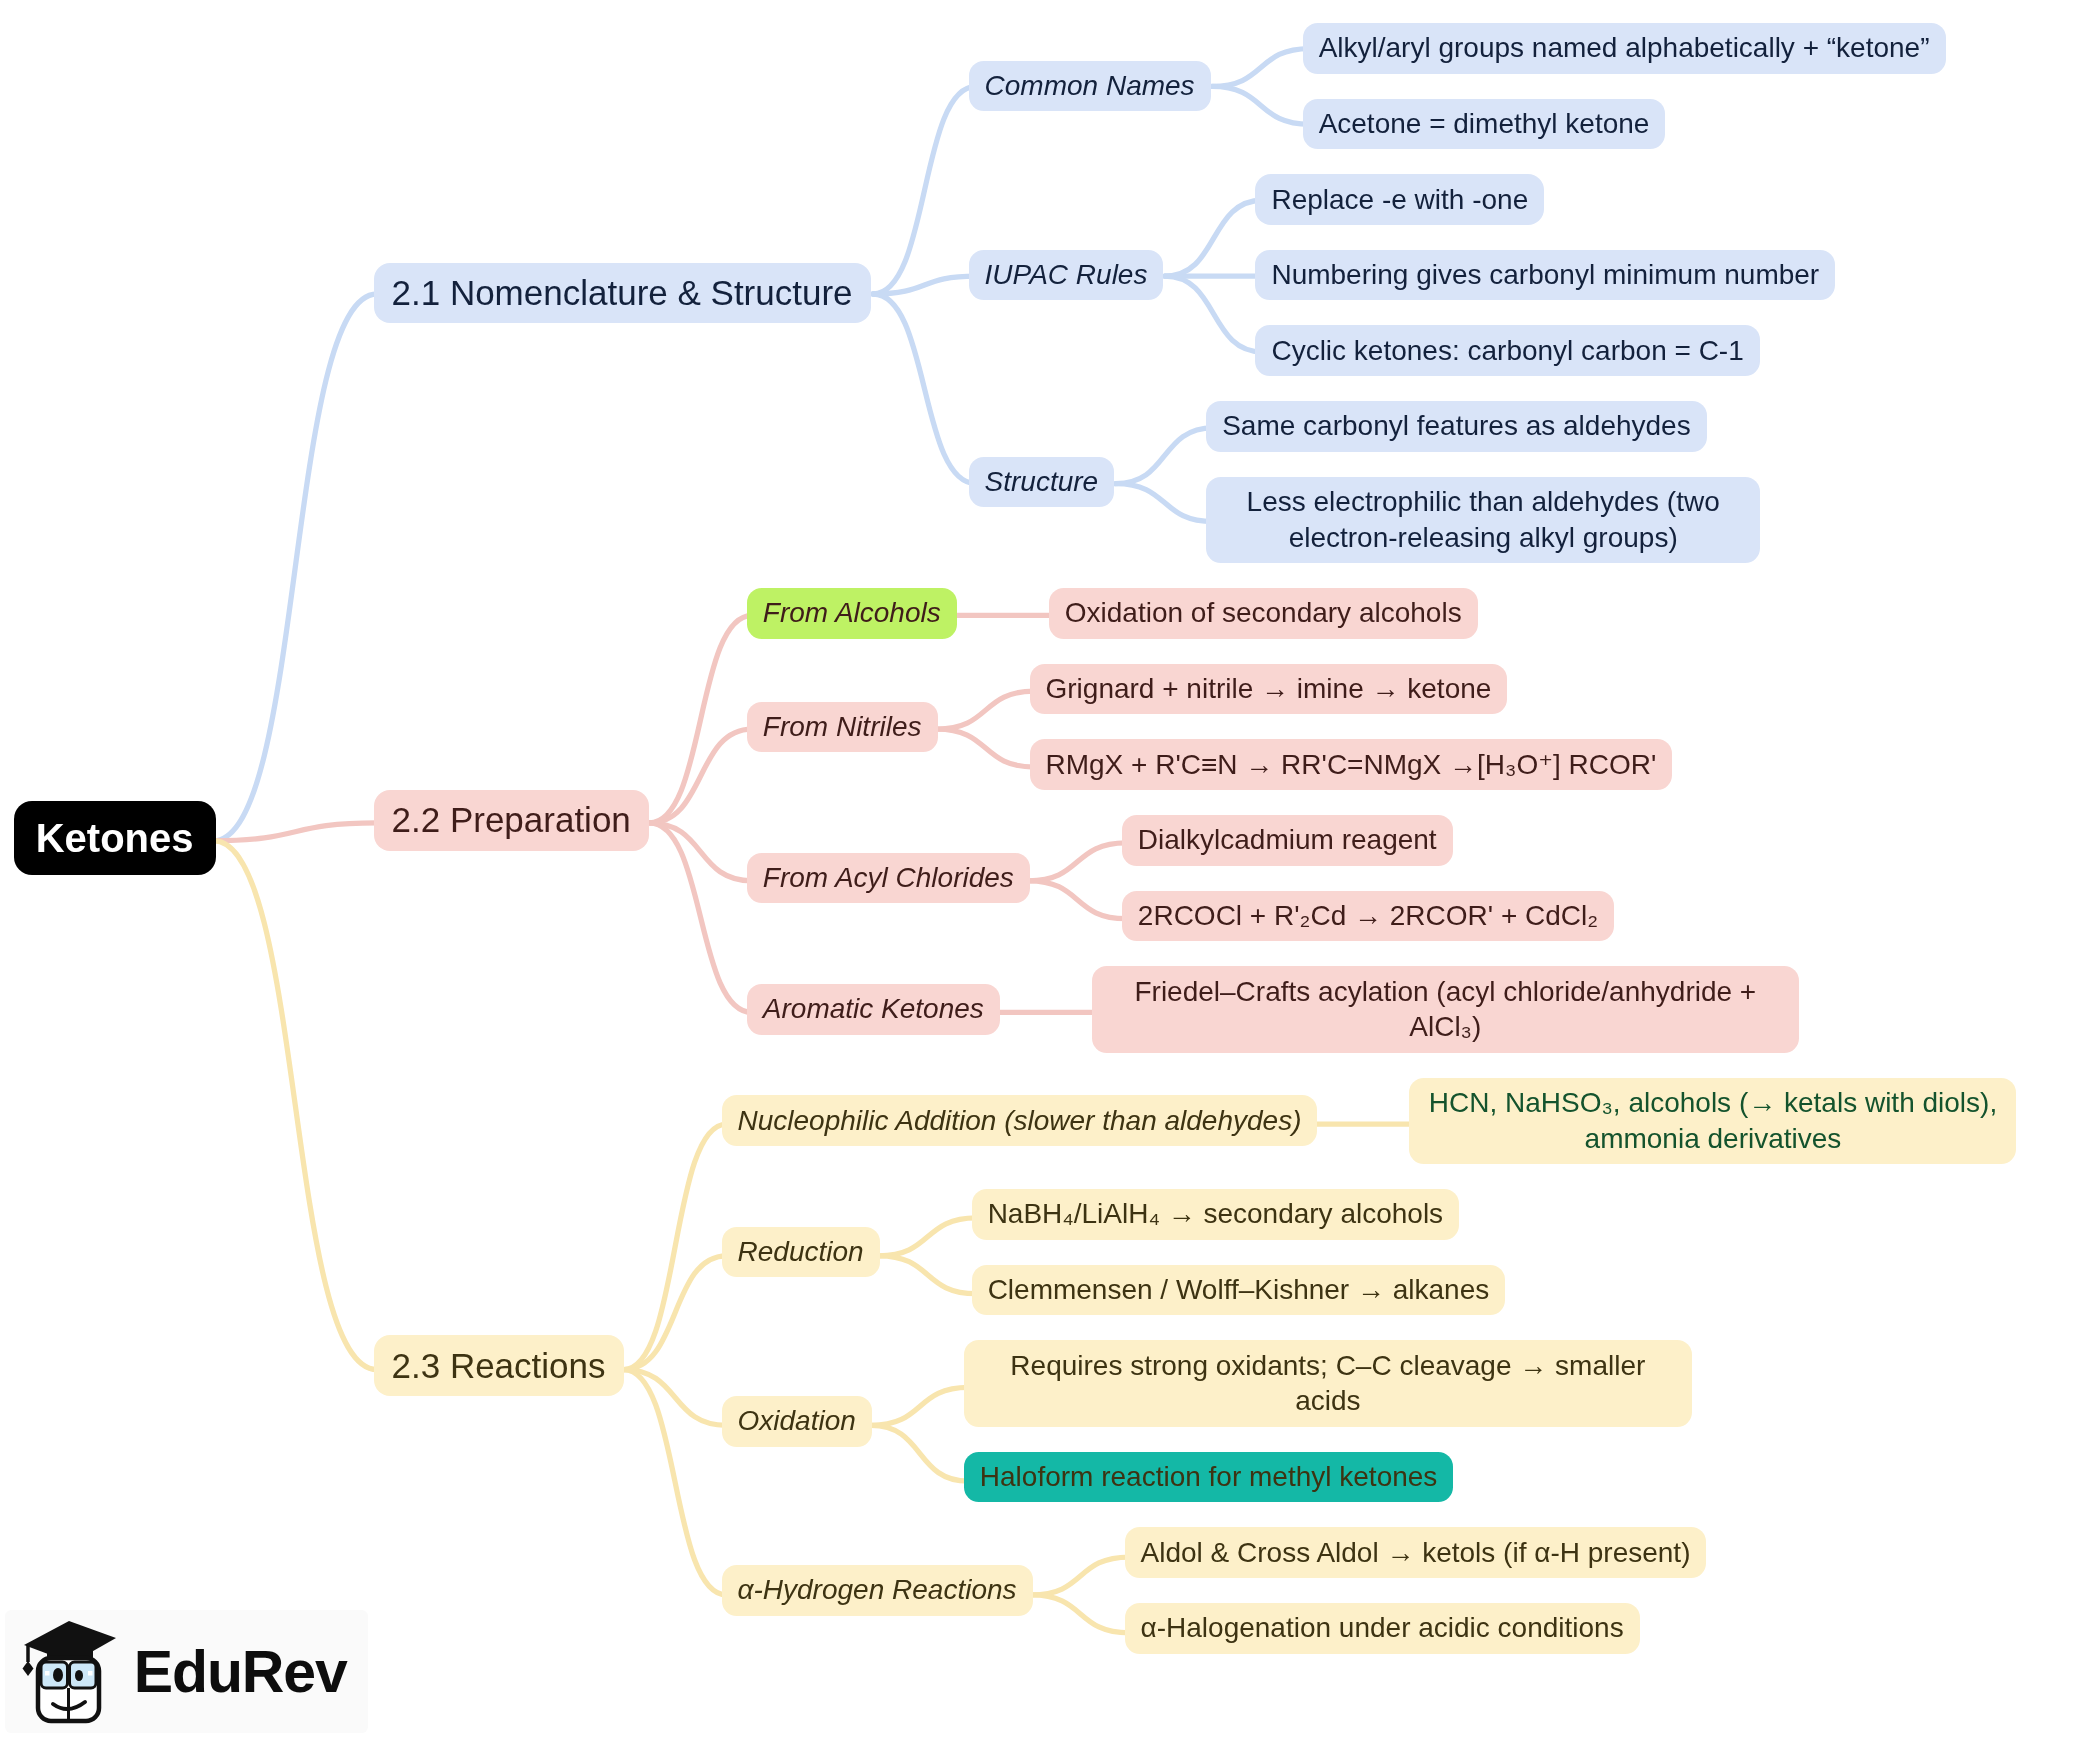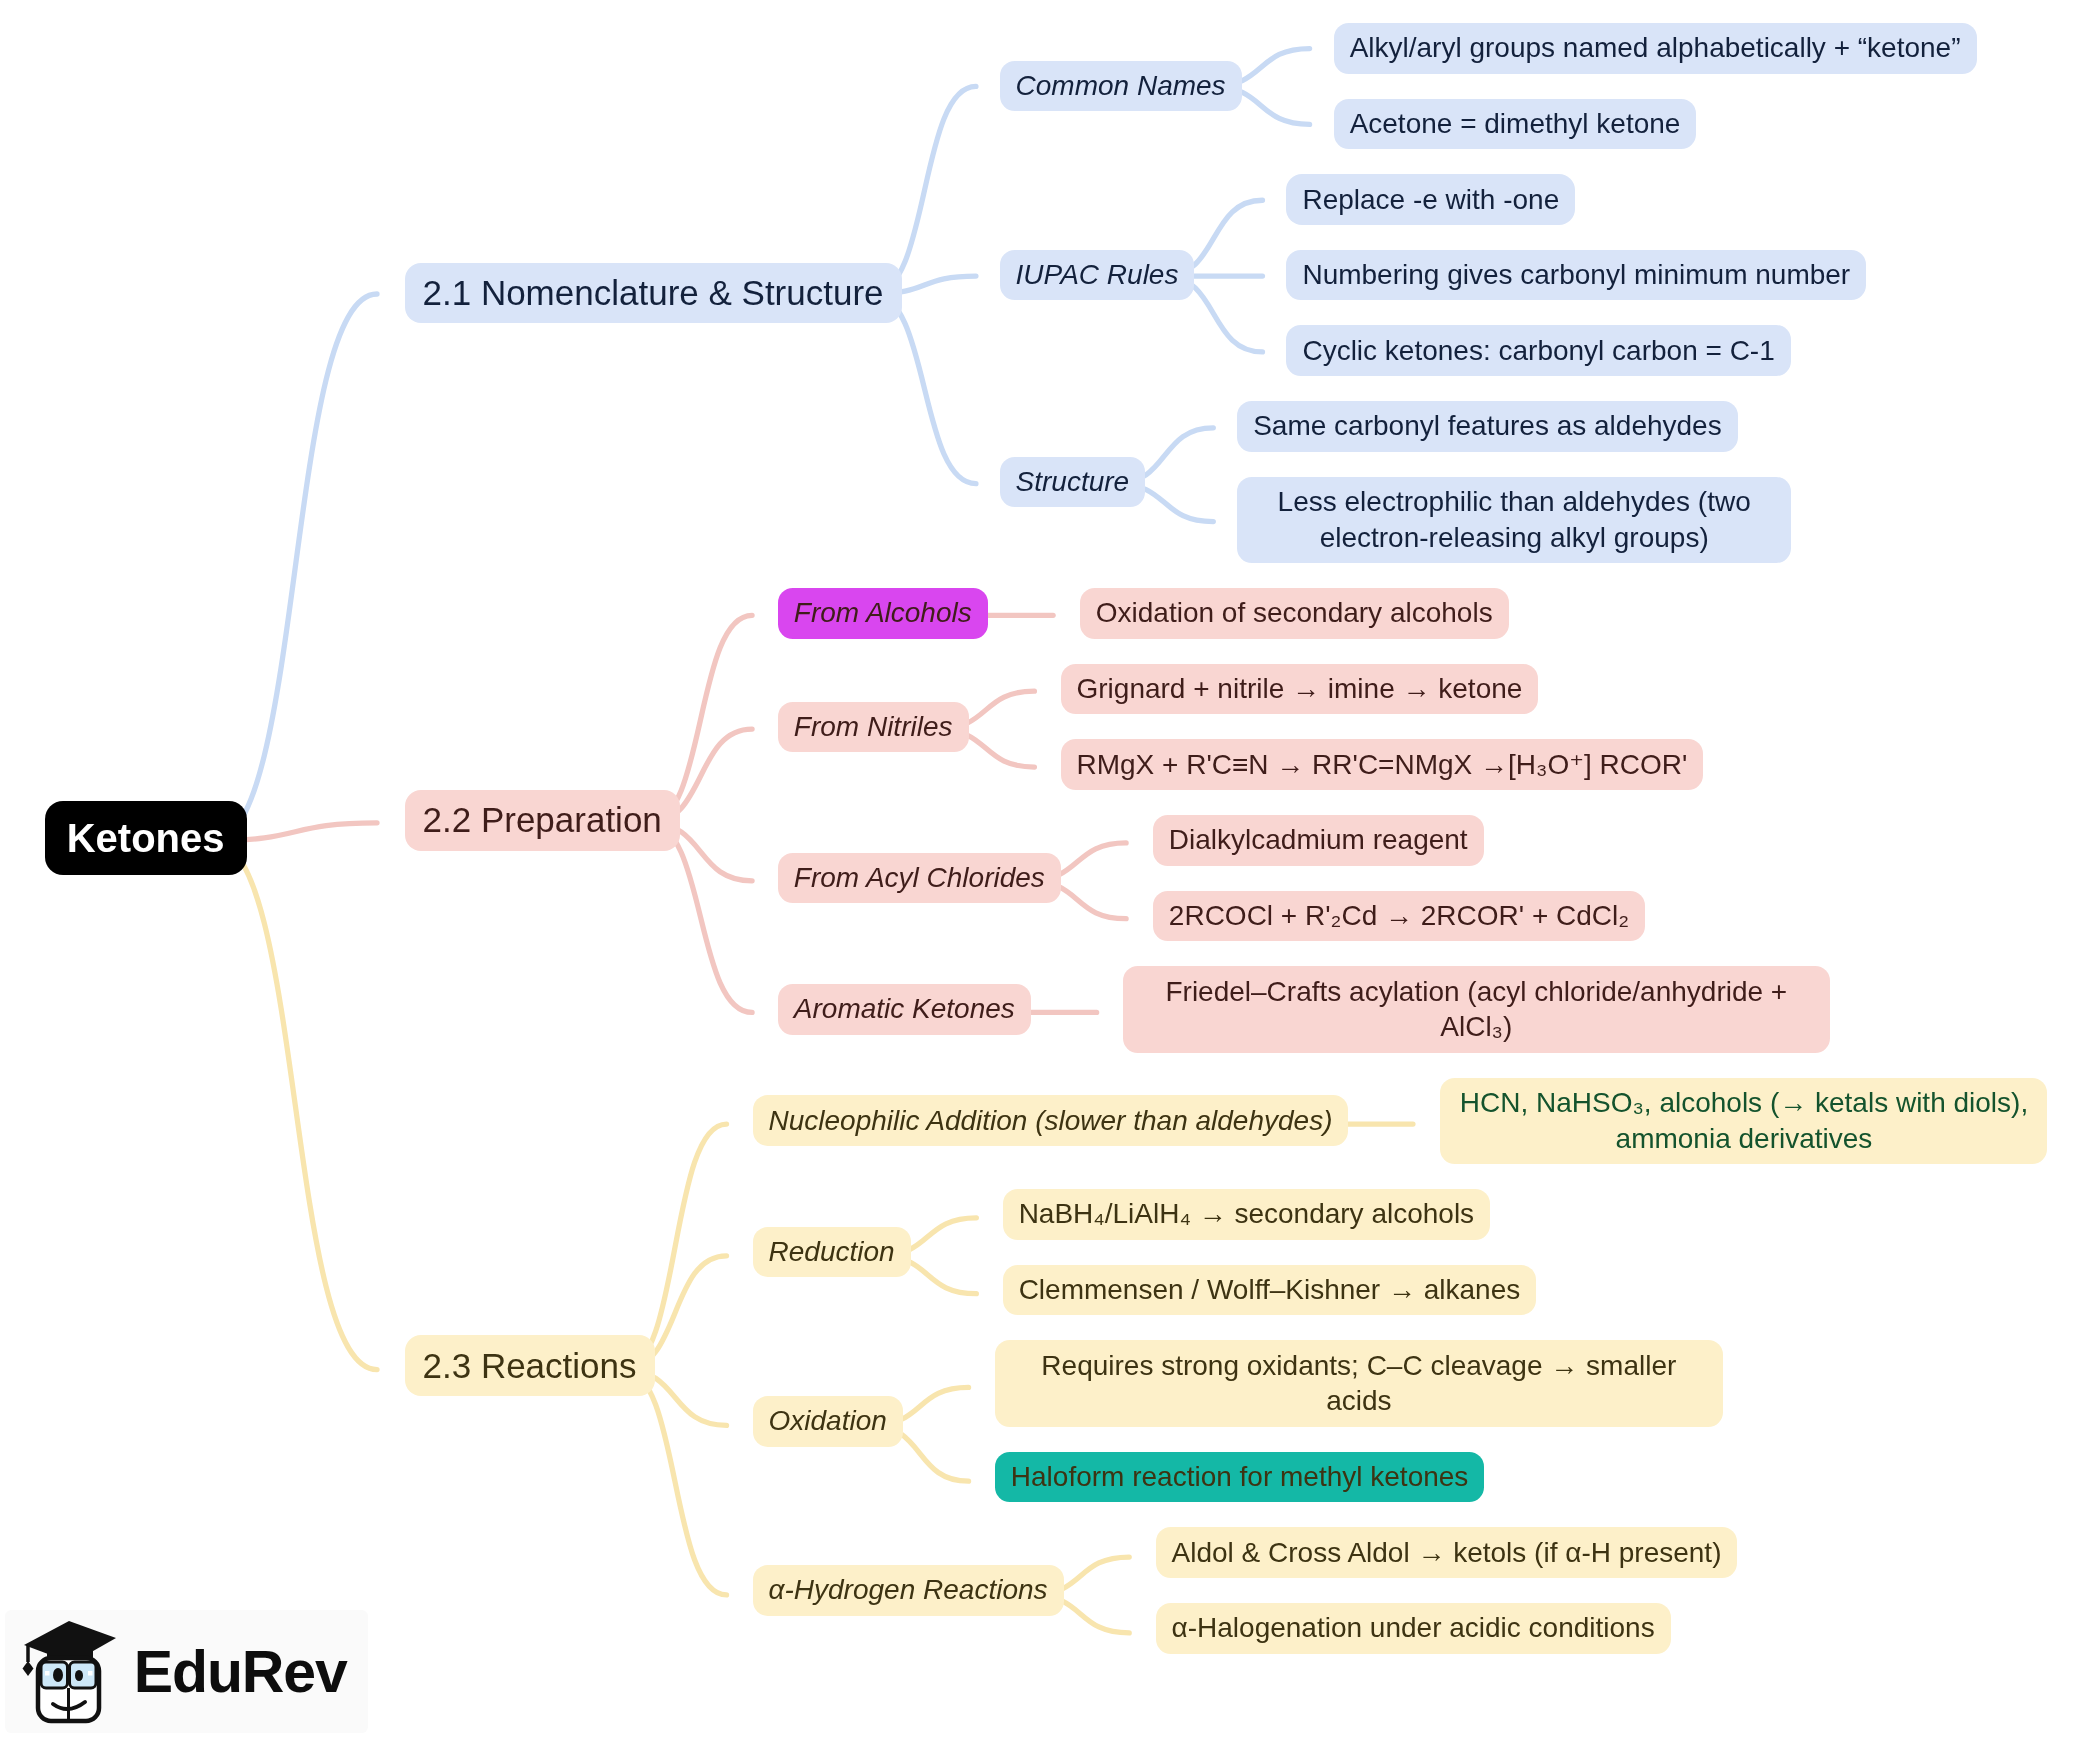--- a/index.html
+++ b/index.html
@@ -16,21 +16,21 @@
   .row-sub{column-gap:92px;}
   .col{display:flex;flex-direction:column;align-items:flex-start;row-gap:25px;}
   .node{
     box-sizing:border-box;border-radius:14.8px;padding:7.4px 16px;
     font-size:28px;line-height:1.28;text-align:center;white-space:normal;
   }
   .lvl1{font-size:35px;line-height:1.25;padding:8.4px 18px;border-radius:16px;white-space:nowrap;}
   .lvl2{white-space:nowrap;font-style:italic;}
   .leaf{max-width:739px;}
   .root-node{
-    font-size:40px;font-weight:700;padding:11.6px 22px;border-radius:18px;white-space:nowrap;margin-left:31px;
+    font-size:40px;font-weight:700;padding:11.6px 22px;border-radius:18px;white-space:nowrap;
   }
   #logo{
     position:absolute;left:5px;top:1610px;z-index:2;display:flex;align-items:center;column-gap:9.5px;
     background:#fafafa;border-radius:6.3px;padding:4.2px 21px 4.2px 4.2px;
   }
   .logo-text{font-size:59px;font-weight:700;color:#0d0d0d;letter-spacing:-1.1px;}
 </style>
 </head>
 <body>
 
@@ -99,21 +99,21 @@
                   <div class="node leaf" style="background: rgb(217, 228, 248); color: rgb(19, 33, 60);">Same carbonyl features as aldehydes</div>
                   <div class="node leaf" style="background: rgb(217, 228, 248); color: rgb(19, 33, 60); max-width: 554px;">Less electrophilic than aldehydes (two electron-releasing alkyl groups)</div>
                 </div>
               </div>
             </div>
           </div>
           <div class="row row-branch">
             <div class="node lvl1" style="background: rgb(249, 214, 210); color: rgb(63, 29, 26);">2.2 Preparation</div>
             <div class="col">
               <div class="row row-sub">
-                <div class="node lvl2" style="background: #d946ef; color: rgb(63, 29, 26); text-align: right;">From Alcohols</div>
+                <div class="node lvl2" style="background: #bef264; color: rgb(63, 29, 26); text-align: right;">From Alcohols</div>
                 <div class="col">
                   <div class="node leaf" style="background: rgb(249, 214, 210); color: rgb(63, 29, 26);">Oxidation of secondary alcohols</div>
                 </div>
               </div>
               <div class="row row-sub">
                 <div class="node lvl2" style="background: rgb(249, 214, 210); color: rgb(63, 29, 26);">From Nitriles</div>
                 <div class="col">
                   <div class="node leaf" style="background: rgb(249, 214, 210); color: rgb(63, 29, 26);">Grignard + nitrile → imine → ketone</div>
                   <div class="node leaf" style="background: rgb(249, 214, 210); color: rgb(63, 29, 26);">RMgX + R'C≡N → RR'C=NMgX →[H₃O⁺] RCOR'</div>
                 </div>

